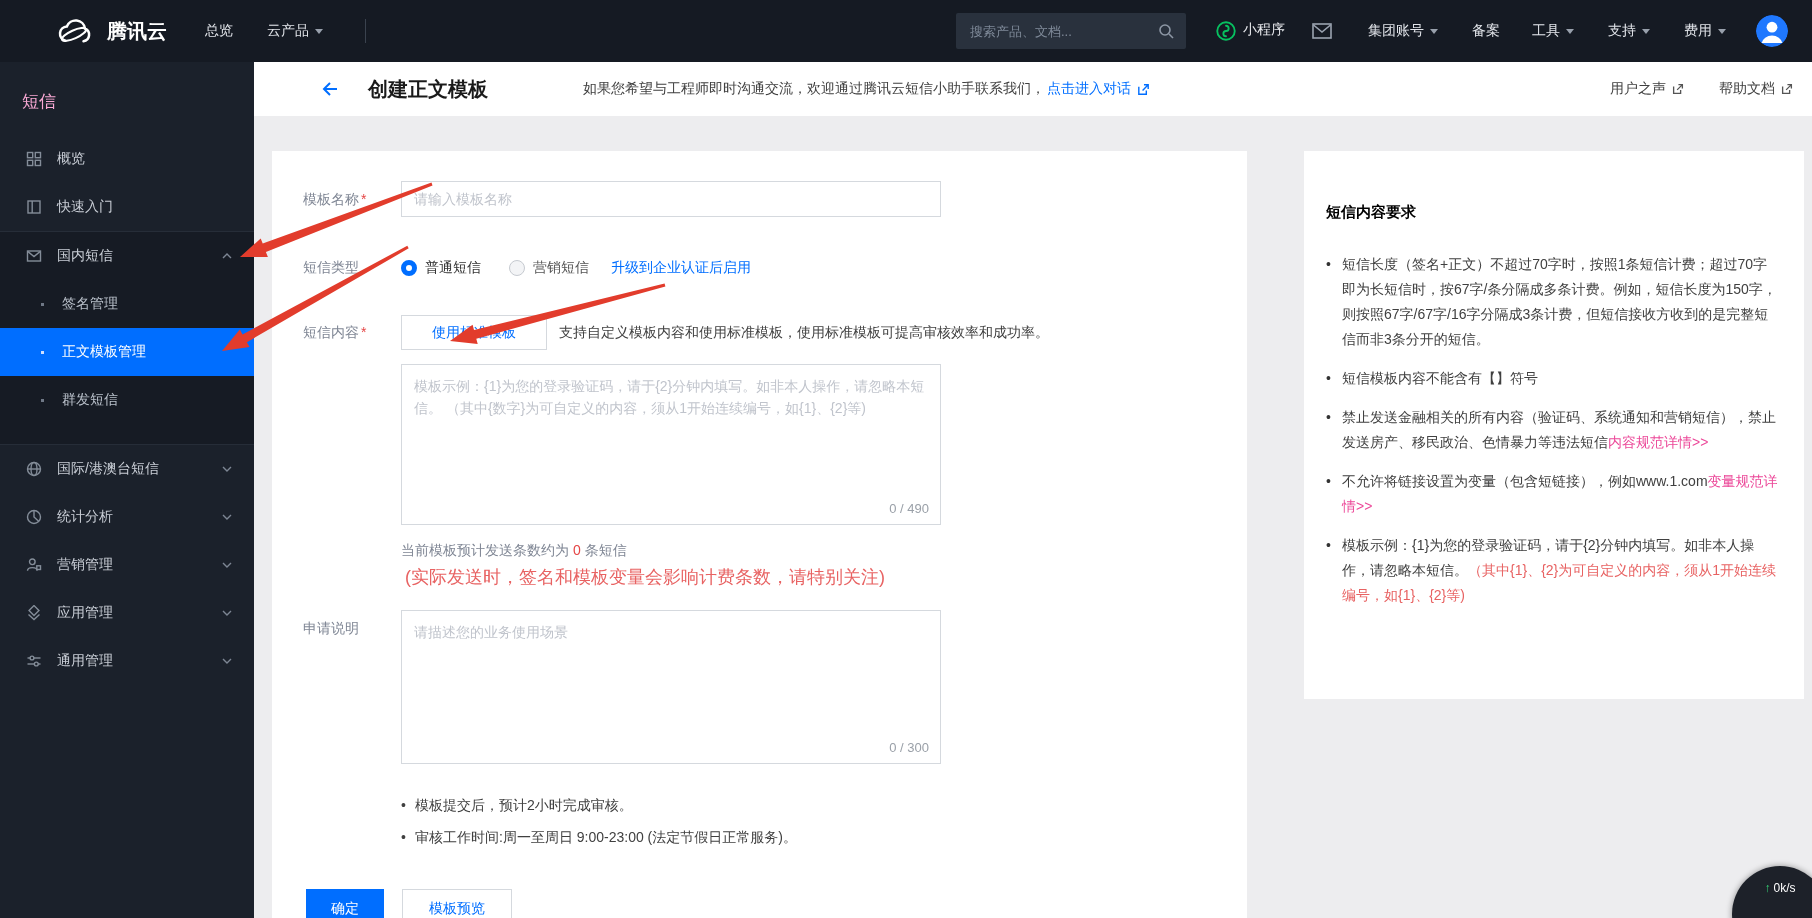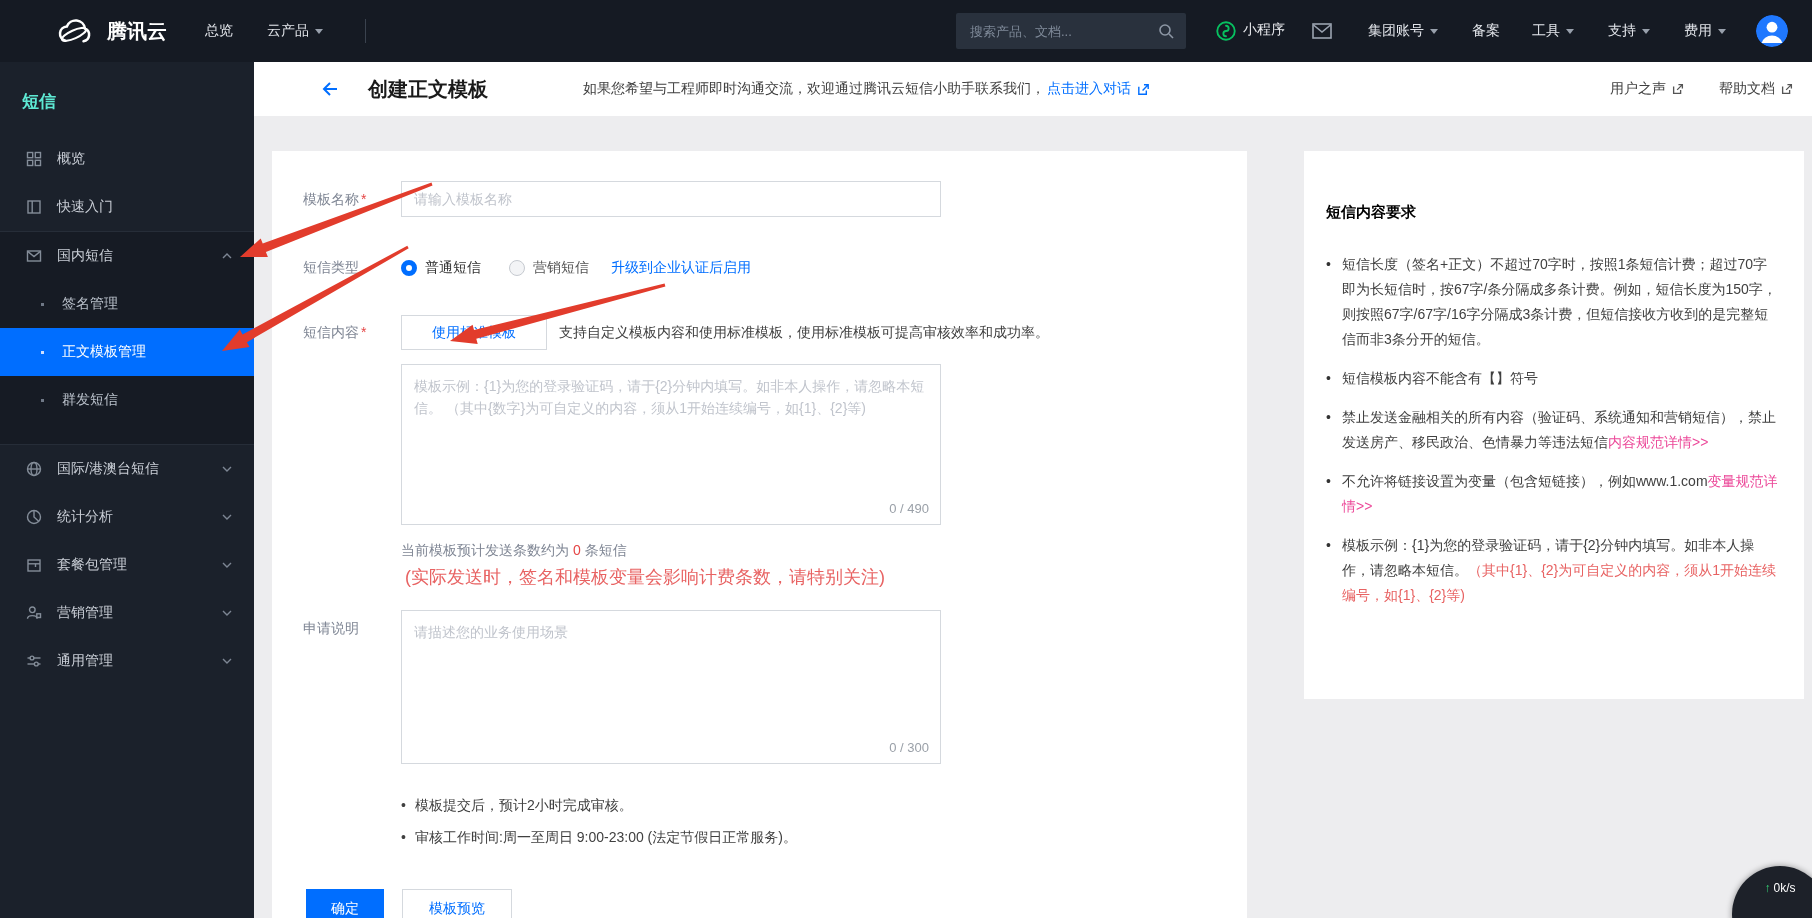--- a/index.html
+++ b/index.html
@@ -18,21 +18,21 @@
              padding:0 12px;margin-right:30px;box-sizing:border-box}
   .searchbox input{flex:1;background:transparent;border:none;outline:none;color:#cfd5dd;font-size:13px;
                    font-family:inherit}
   .searchbox input::placeholder{color:#7f8a99}
   .mini{display:flex;gap:7px;margin-right:27px;font-size:14px;cursor:pointer}
   .mail-btn{margin-right:36px;cursor:pointer;display:flex}
   .gap34{margin-right:34px}.gap32{margin-right:32px}.gap30{margin-right:30px}
   .avatar{width:32px;height:32px;border-radius:50%;margin-right:24px;cursor:pointer;overflow:hidden}
   
   .sidebar{position:absolute;top:62px;left:0;width:254px;bottom:0;background:#1b212b;z-index:4}
-  .sb-title{color:#5eead4;font-size:17px;font-weight:bold;padding:28px 12px 22px 22px}
+  .sb-title{color:#f9a8d4;font-size:17px;font-weight:normal;padding:28px 12px 22px 22px}
   .sb-item{height:48px;display:flex;align-items:center;color:#c9ced6;font-size:14px;cursor:pointer;position:relative}
   .sb-icon{width:17px;height:17px;margin:0 14px 0 26px;display:inline-flex}
   .sb-item.sub{padding-left:62px;color:#b9c0ca}
   .submark{position:absolute;left:41px;top:23px;width:3px;height:3px;background:#6f7886}
   .sb-item.selected{background:#006eff;color:#fff}
   .sb-item.selected .submark{background:#cfe0ff}
   .sb-block{background:#161b24;border-top:1px solid #262d38;border-bottom:1px solid #262d38;padding-bottom:20px}
   .chev{position:absolute;right:22px;top:21px}
   .chev.up{transform:rotate(180deg)}
   
@@ -235,39 +235,38 @@
           </svg>
         </span>
         <span class="sb-label">统计分析</span>
         <svg class="chev" width="10" height="6" viewBox="0 0 10 6">
           <polyline points="1,1 5,5 9,1" fill="none" stroke="#7d8694" stroke-width="1.4"></polyline>
         </svg>
       </div>
       <div class="sb-item group">
         <span class="sb-icon">
           <svg width="16" height="16" viewBox="0 0 16 16">
-            <rect x="2" y="3" width="12" height="11" fill="none" stroke="#848d99" stroke-width="1.4"></rect>
-            <line x1="2" y1="6.8" x2="14" y2="6.8" fill="none" stroke="#848d99" stroke-width="1.4"></line>
-            <line x1="9.5" y1="6.8" x2="9.5" y2="10" fill="none" stroke="#848d99" stroke-width="1.4"></line>
-          </svg>
-        </span>
-        <span class="sb-label">套餐包管理</span>
+            <circle cx="6.3" cy="4.8" r="2.8" fill="none" stroke="#848d99" stroke-width="1.4"></circle>
+            <path d="M1.5,13.8 c0,-4.2 9.6,-4.2 9.6,0" fill="none" stroke="#848d99" stroke-width="1.4"></path>
+            <rect x="10.8" y="8.8" width="3.7" height="3.7" fill="none" stroke="#848d99" stroke-width="1.4"></rect>
+          </svg>
+        </span>
+        <span class="sb-label">营销管理</span>
         <svg class="chev" width="10" height="6" viewBox="0 0 10 6">
           <polyline points="1,1 5,5 9,1" fill="none" stroke="#7d8694" stroke-width="1.4"></polyline>
         </svg>
       </div>
       <div class="sb-item group">
         <span class="sb-icon">
           <svg width="16" height="16" viewBox="0 0 16 16">
-            <circle cx="6.3" cy="4.8" r="2.8" fill="none" stroke="#848d99" stroke-width="1.4"></circle>
-            <path d="M1.5,13.8 c0,-4.2 9.6,-4.2 9.6,0" fill="none" stroke="#848d99" stroke-width="1.4"></path>
-            <rect x="10.8" y="8.8" width="3.7" height="3.7" fill="none" stroke="#848d99" stroke-width="1.4"></rect>
-          </svg>
-        </span>
-        <span class="sb-label">营销管理</span>
+            <rect x="4.5" y="2" width="7" height="7" transform="rotate(45 8 5.5)" fill="none" stroke="#848d99" stroke-width="1.4"></rect>
+            <polyline points="2.5,9.5 8,14.5 13.5,9.5" fill="none" stroke="#848d99" stroke-width="1.4"></polyline>
+          </svg>
+        </span>
+        <span class="sb-label">应用管理</span>
         <svg class="chev" width="10" height="6" viewBox="0 0 10 6">
           <polyline points="1,1 5,5 9,1" fill="none" stroke="#7d8694" stroke-width="1.4"></polyline>
         </svg>
       </div>
       <div class="sb-item group">
         <span class="sb-icon">
           <svg width="16" height="16" viewBox="0 0 16 16">
             <line x1="1.5" y1="5" x2="14.5" y2="5" fill="none" stroke="#848d99" stroke-width="1.4"></line>
             <circle cx="6" cy="5" r="1.9" fill="#1b212b" stroke="#848d99" stroke-width="1.4"></circle>
             <line x1="1.5" y1="11" x2="14.5" y2="11" fill="none" stroke="#848d99" stroke-width="1.4"></line>

